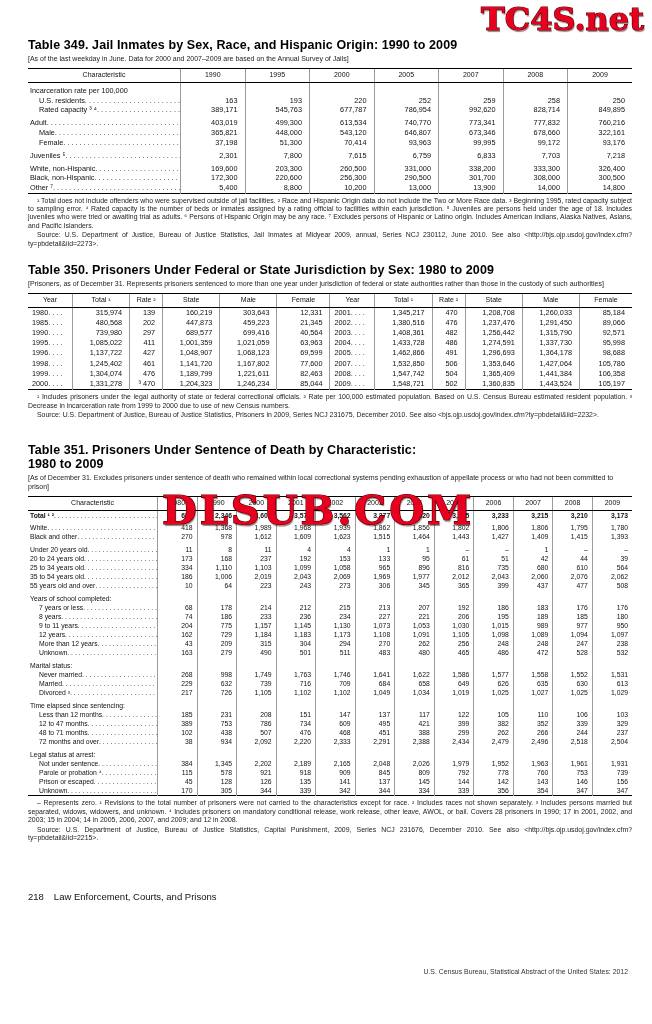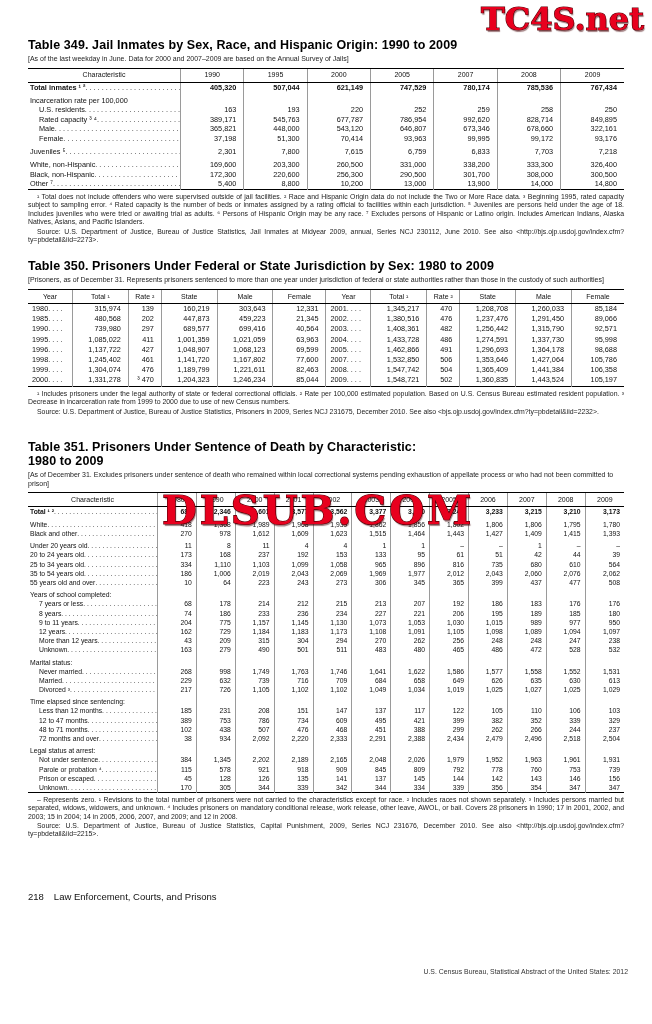--- a/index.html
+++ b/index.html
@@ -1,17 +1,17 @@
 <!DOCTYPE html>
 <html><head>
 <meta charset="utf-8">
 <style>
   html,body{margin:0;padding:0;}
   body{width:652px;height:1024px;background:#ffffff;font-family:"Liberation Sans",sans-serif;color:#161616;position:relative;overflow:hidden;}
-  .page{position:absolute;inset:0;padding:38px 28px 0 28px;}
+  .page{position:absolute;inset:0;padding:38px 20px 0 28px;}
 
   .tblock{margin-bottom:12px;}
   .tbl-title{font-size:12.5px;font-weight:bold;color:#000;margin:0 0 3px 0;line-height:14px;letter-spacing:0.1px;}
   .tbl-note{font-size:7px;line-height:8.6px;margin:0 0 4px 0;color:#222;}
 
   table.stat-table{width:100%;border-collapse:collapse;table-layout:fixed;border-bottom:1px solid #000;}
   .stat-table th{font-size:7px;font-weight:normal;text-align:center;padding:2.5px 1px;line-height:8px;
     border-top:1.2px solid #000;border-bottom:1px solid #000;color:#111;}
   .stat-table th:not(:first-child),.stat-table td:not(:first-child){border-left:1px solid #9a9a9a;}
   .stat-table td{font-size:7.3px;line-height:9.6px;padding:0;vertical-align:bottom;color:#111;}
@@ -70,35 +70,20 @@
             <th>1990</th>
             <th>1995</th>
             <th>2000</th>
             <th>2005</th>
             <th>2007</th>
             <th>2008</th>
             <th>2009</th>
           </tr>
         </thead>
         <tbody>
-          <tr>
-            <td class="lab total">
-              <div class="labwrap">
-                <span class="lbl">Total inmates ¹ ²</span>
-                <span class="dots"></span>
-              </div>
-            </td>
-            <td class="num b">405,320</td>
-            <td class="num b">507,044</td>
-            <td class="num b">621,149</td>
-            <td class="num b">747,529</td>
-            <td class="num b">780,174</td>
-            <td class="num b">785,536</td>
-            <td class="num b">767,434</td>
-          </tr>
           <tr class="gap">
             <td class="lab section">
               <div class="labwrap">
                 <span class="lbl">Incarceration rate per 100,000</span>
               </div>
             </td>
             <td class="num"></td>
             <td class="num"></td>
             <td class="num"></td>
             <td class="num"></td>
@@ -128,20 +113,35 @@
                 <span class="dots"></span>
               </div>
             </td>
             <td class="num">389,171</td>
             <td class="num">545,763</td>
             <td class="num">677,787</td>
             <td class="num">786,954</td>
             <td class="num">992,620</td>
             <td class="num">828,714</td>
             <td class="num">849,895</td>
+          </tr>
+          <tr class="gap">
+            <td class="lab">
+              <div class="labwrap">
+                <span class="lbl">Adult</span>
+                <span class="dots"></span>
+              </div>
+            </td>
+            <td class="num">403,019</td>
+            <td class="num">499,300</td>
+            <td class="num">613,534</td>
+            <td class="num">740,770</td>
+            <td class="num">773,341</td>
+            <td class="num">777,832</td>
+            <td class="num">760,216</td>
           </tr>
           <tr>
             <td class="lab">
               <div class="labwrap ind">
                 <span class="lbl">Male</span>
                 <span class="dots"></span>
               </div>
             </td>
             <td class="num">365,821</td>
             <td class="num">448,000</td>

